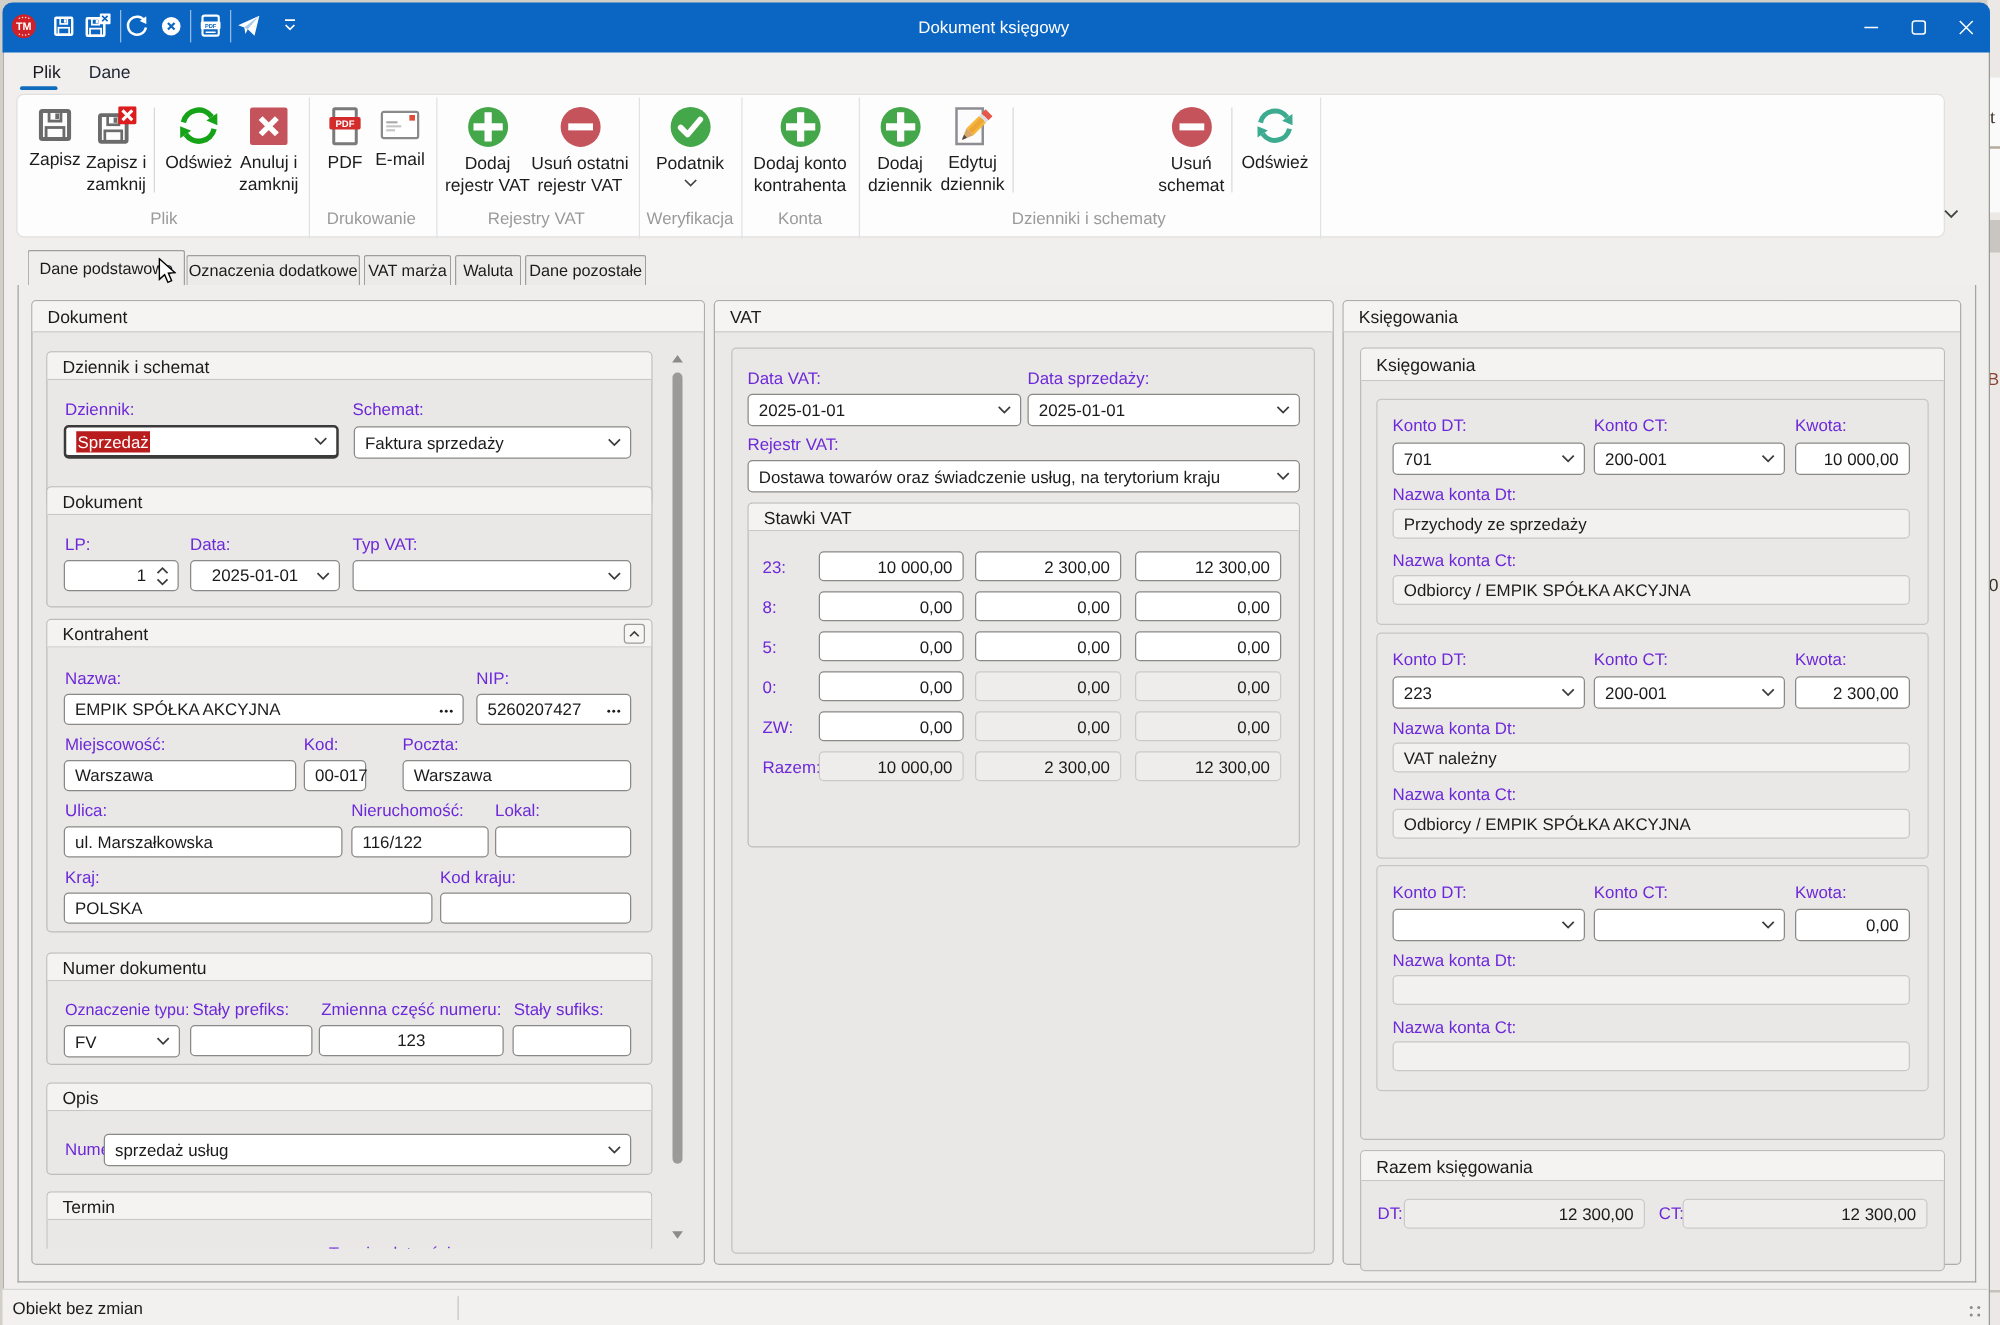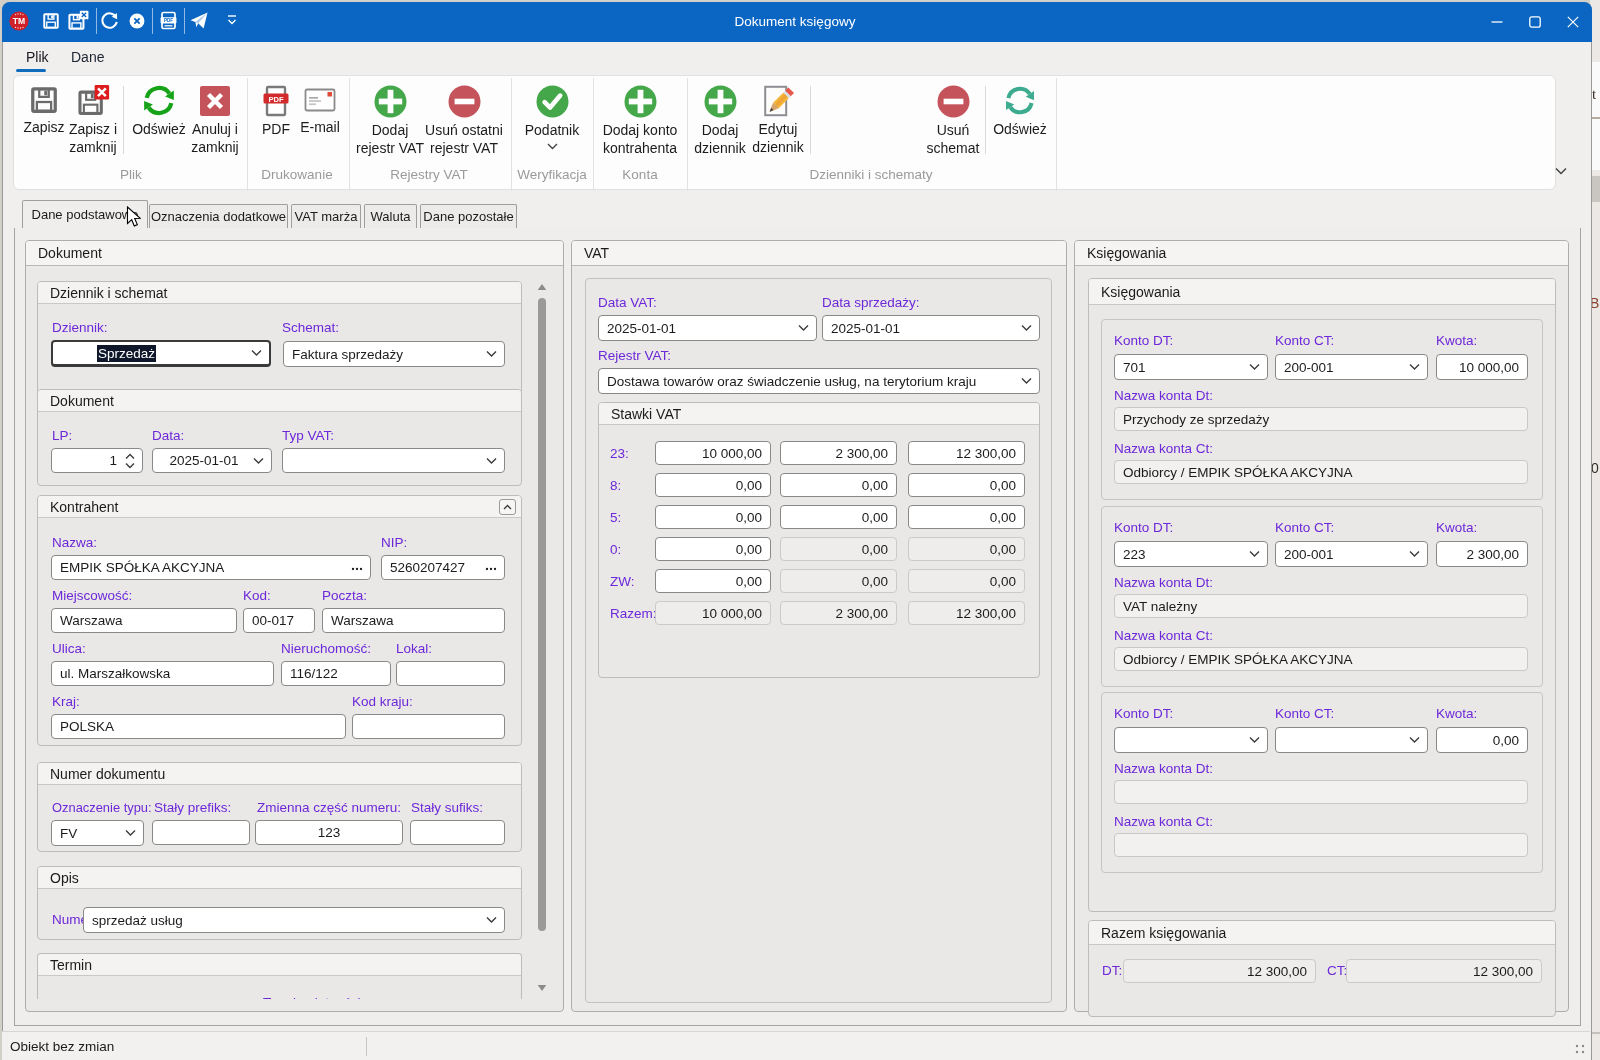--- a/index.html
+++ b/index.html
@@ -303,21 +303,21 @@
 <svg class="abs" style="left:537px; top:984px;" width="10" height="8" viewBox="0 0 10 8">
     <path d="M5 7 L9.3 1 L0.7 1 Z" fill="#8c8b89"></path>
   </svg>
 
 <div class="gbox" style="left:37px; top:281px; width:485px; height:124px;">
     <div class="ghead">Dziennik i schemat</div>
   </div>
 <div class="lbl" style="left:52px; top:319px;">Dziennik:</div>
 <div class="lbl" style="left:282px; top:319px;">Schemat:</div>
 <div class="inp" style="left:51px; top:340px; width:220px; height:27px; border:2px solid #3a3a3a; border-bottom-width:3px; padding-right:26px;">
-    <span style="background:#0f172a; color:#fff; padding:1px 1px;margin-left:36px;">Sprzedaż</span>
+    <span style="background:#b91c1c; color:#fff; padding:1px 1px;">Sprzedaż</span>
   <svg class="chev" viewBox="0 0 11 8">
       <path d="M1 1.5 L5.5 6 L10 1.5" fill="none" stroke="#3b3b3b" stroke-width="1.4"></path>
     </svg>
   </div>
 <div class="inp" style="left:283px; top:341px; width:222px; height:26px; padding-right:26px;">Faktura sprzedaży
   <svg class="chev" viewBox="0 0 11 8">
       <path d="M1 1.5 L5.5 6 L10 1.5" fill="none" stroke="#3b3b3b" stroke-width="1.4"></path>
     </svg></div>
 
 <div class="gbox" style="left:37px; top:389px; width:485px; height:97px;">
@@ -364,21 +364,21 @@
       <g fill="#1b1b1b">
         <circle cx="2" cy="2" r="1.15"></circle>
         <circle cx="6" cy="2" r="1.15"></circle>
         <circle cx="10" cy="2" r="1.15"></circle>
       </g>
     </svg></div>
 <div class="lbl" style="left:52px; top:587px;">Miejscowość:</div>
 <div class="lbl" style="left:243px; top:587px;">Kod:</div>
 <div class="lbl" style="left:322px; top:587px;">Poczta:</div>
 <div class="inp" style="left:51px; top:608px; width:186px; height:25px;">Warszawa</div>
-<div class="inp" style="left:243px; top:608px; width:72px; height:25px;">00-017</div>
+<div class="inp" style="left:243px; top:608px; width:50px; height:25px;">00-017</div>
 <div class="inp" style="left:322px; top:608px; width:183px; height:25px;">Warszawa</div>
 <div class="lbl" style="left:52px; top:640px;">Ulica:</div>
 <div class="lbl" style="left:281px; top:640px;">Nieruchomość:</div>
 <div class="lbl" style="left:396px; top:640px;">Lokal:</div>
 <div class="inp" style="left:51px; top:661px; width:223px; height:25px;">ul. Marszałkowska</div>
 <div class="inp" style="left:281px; top:661px; width:110px; height:25px;">116/122</div>
 <div class="inp" style="left:396px; top:661px; width:109px; height:25px;"></div>
 <div class="lbl" style="left:52px; top:693px;">Kraj:</div>
 <div class="lbl" style="left:352px; top:693px;">Kod kraju:</div>
 <div class="inp" style="left:51px; top:714px; width:295px; height:25px;">POLSKA</div>

